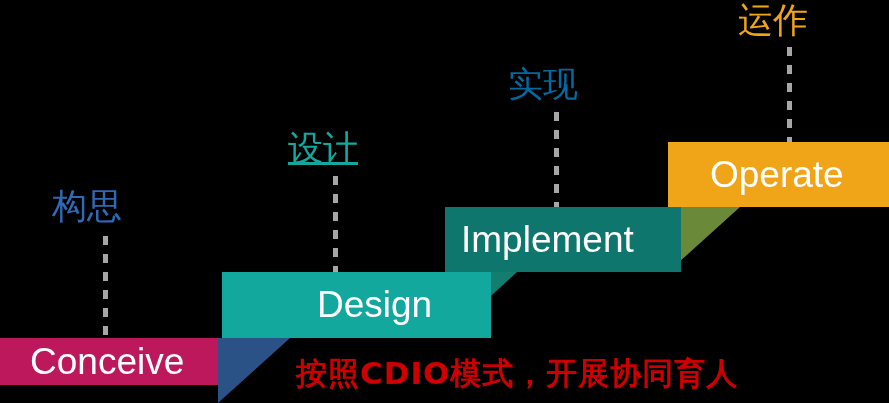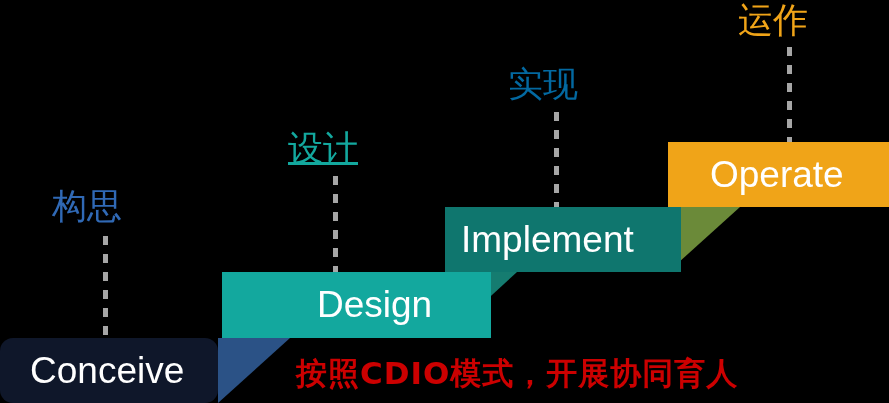--- a/index.html
+++ b/index.html
@@ -21,21 +21,21 @@
   .caption{position:absolute;white-space:nowrap;font-family:"DejaVu Sans",sans-serif;
            font-weight:700;font-size:31px;letter-spacing:1px;}
 </style>
 </head>
 <body>
 
 <div id="stage">
 
   <div class="shadow" style="left:218px;top:338px;width:72px;height:65px;
               background:#2B5286;clip-path:polygon(0 0,100% 0,0 100%);"></div>
-  <div class="step" style="left:0px;top:338px;width:218px;height:65px;background:#0f172a;border-radius:13px;">
+  <div class="step" style="left:0px;top:338px;width:218px;height:47px;background:#be185d;">
     <span class="en" style="margin-left:30px;">Conceive</span>
   </div>
   <div class="dash" style="left:103px;top:236px;height:102px;"></div>
   <div class="cnlabel" style="left:52px;top:189px;color:#3069B5;">构思</div>
 
   <div class="shadow" style="left:445px;top:272px;width:72px;height:66px;
               background:#157C70;clip-path:polygon(0 0,100% 0,0 100%);"></div>
   <div class="step" style="left:222px;top:272px;width:223px;height:66px;background:#13A89E;padding-left:46px;">
     <span class="en" style="margin-left:49px;">Design</span>
   </div>

